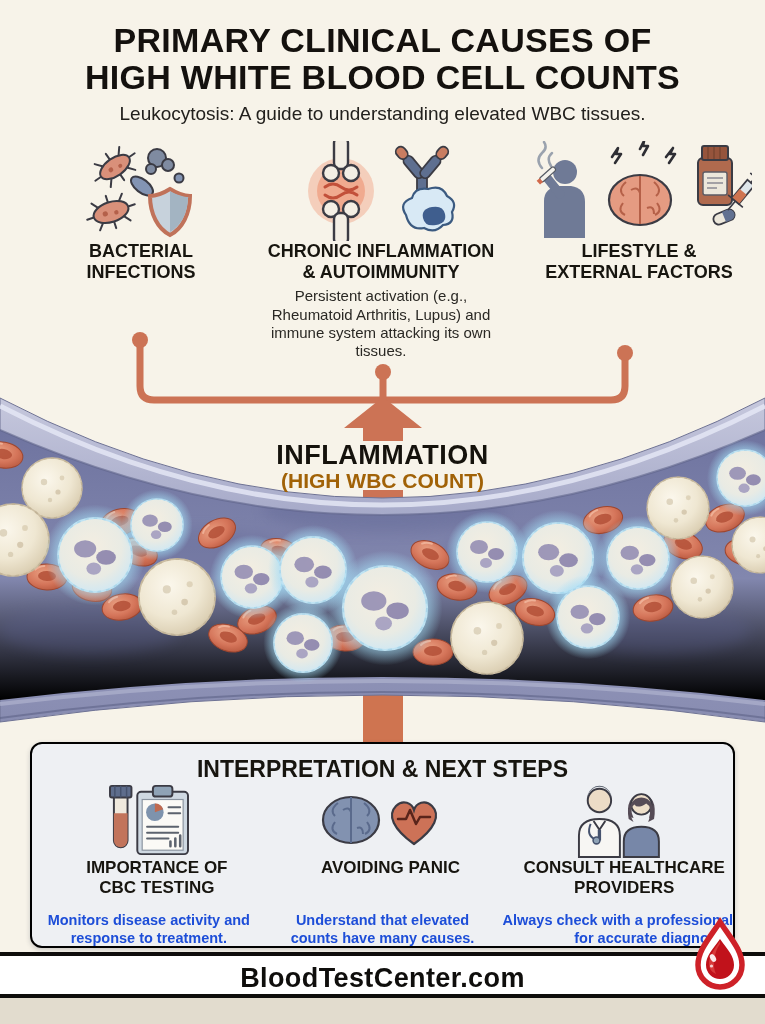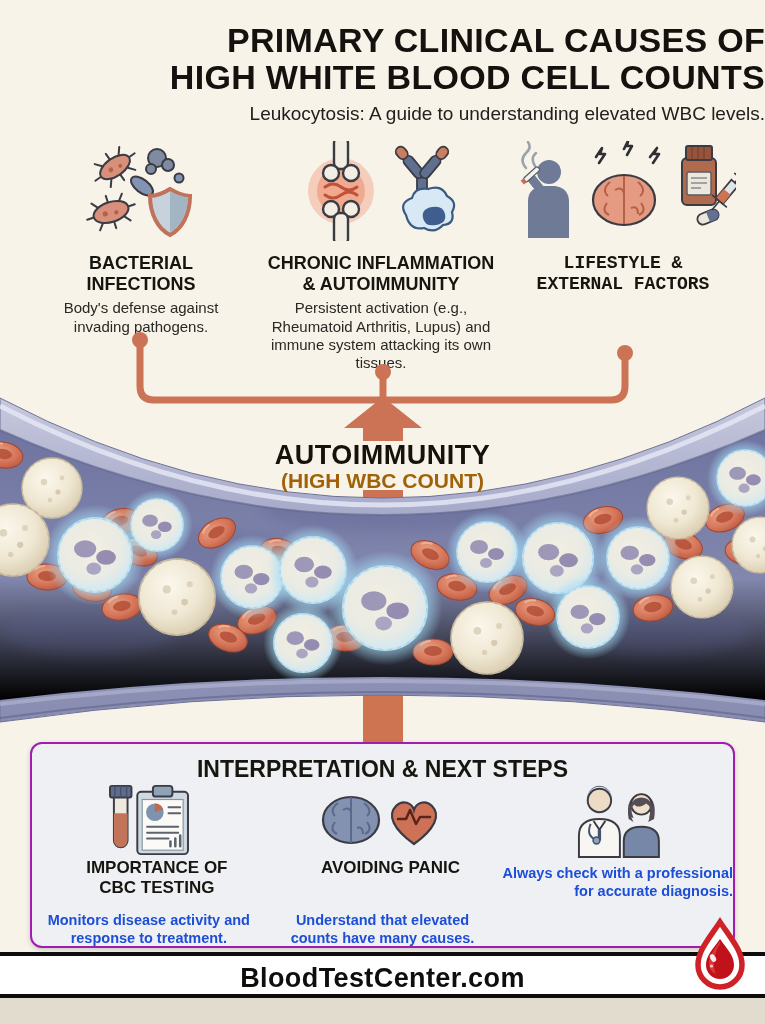--- a/index.html
+++ b/index.html
@@ -4,49 +4,49 @@
 <style>
   html,body { margin:0; padding:0; background:#d8d4c8; }
   .page {
     position:relative; width:765px; height:1024px; margin:0 auto;
     background:#f7f3e9; overflow:hidden;
     font-family:"Liberation Sans", sans-serif; color:#1b1a18;
   }
   .pre { white-space:pre-line; }
 
   
-  .hdr { position:absolute; top:22px; left:0; width:765px; text-align:right; }
+  .hdr { position:absolute; top:22px; left:0; width:765px; text-align:center; }
   .hdr h1 { margin:0; font-size:34px; line-height:1.09; font-weight:bold; letter-spacing:.3px; color:#14110e; }
   .hdr p  { margin:7px 0 0; font-size:19px; color:#22201d; }
 
   
   .causes { position:absolute; top:143px; left:0; width:765px; height:220px; }
   .cause  { position:absolute; text-align:center; }
   .cause.c1 { left:30px;  width:222px; }
   .cause.c2 { left:256px; width:250px; }
-  .cause.c3 { left:500px; width:246px;font-family:Liberation Mono, monospace; }
+  .cause.c3 { left:516px; width:246px; }
   .icon-box { height:98px; display:flex; align-items:flex-end; justify-content:center; }
-  .cause h2 { margin:12px 0 5px; font-size:18px; line-height:1.15; color:#17150f; }
+  .cause h2 { margin:0 0 5px; font-size:18px; line-height:1.15; color:#17150f; }
   .cause p  { margin:0 auto; font-size:15px; line-height:1.22; color:#2a2824; }
   .cause.c1 p { max-width:190px; }
   .cause.c2 p { max-width:232px; }
   .cause.c3 p { max-width:238px; }
 
   
   .connector { position:absolute; top:330px; left:0; }
   .leuko { position:absolute; top:441px; left:0; width:765px; text-align:center; z-index:3; }
   .leuko .l1 { font-size:27px; font-weight:bold; letter-spacing:.5px; color:#15120c; line-height:1.05; }
   .leuko .l2 { font-size:21px; font-weight:bold; color:#a16207; }
 
   .vessel { position:absolute; top:390px; left:0; }
 
   
   .panel {
     position:absolute; top:742px; left:30px; width:705px; height:206px; box-sizing:border-box;
-    background:#eef0f3; border:2px solid #a21caf; border-radius:12px;
+    background:#eef0f3; border:2px solid #000000; border-radius:12px;
     box-shadow:0 2px 5px rgba(40,50,70,.22); z-index:2;
   }
   .panel h2 { margin:12px 0 4px; text-align:center; font-size:23px; color:#17150f; }
   .steps { display:flex; }
   .step  { flex:1; text-align:center; }
   .icon-box2 { height:64px; display:flex; align-items:center; justify-content:center; }
   .step h3 { margin:7px 0 4px; font-size:17px; line-height:1.18; height:40px; color:#17150f;padding-left:16px; }
   .step p  { margin:13px auto; font-size:14.5px; line-height:1.25; color:#1d4ed8;font-weight:bold; }
   .step.s1 p { max-width:215px; }
   .step.s2 p { max-width:195px; }
@@ -63,21 +63,21 @@
   .logo { position:absolute; left:687px; top:916px; z-index:6; }
 </style>
 </head>
 <body>
 
 <div class="page">
 
   <div class="hdr">
     <h1 class="pre">PRIMARY CLINICAL CAUSES OF
 HIGH WHITE BLOOD CELL COUNTS</h1>
-    <p>Leukocytosis: A guide to understanding elevated WBC levels.</p>
+    <p>Leukocytosis: A guide to understanding elevated WBC tissues.</p>
   </div>
 
   <div class="causes">
 
     <div class="cause c1">
       <div class="icon-box">
         <svg width="122" height="96" viewBox="0 0 122 96">
           <g stroke="#3b3b44" stroke-width="2" stroke-linecap="round">
             <g transform="translate(35,22) rotate(-35)">
               <path d="M-17,0 h-7 M17,0 h7 M-10,-8 l-5,-6 M0,-9 v-7 M10,-8 l5,-6 M-10,8 l-5,6 M0,9 v7 M10,8 l5,6" fill="none"></path>
@@ -102,21 +102,20 @@
             <circle cx="99" cy="33" r="4.5" fill="#8394b3"></circle>
             <g transform="translate(90,67)">
               <path d="M0,-23 C8,-18 16,-16 20,-16 C20,2 12,17 0,23 C-12,17 -20,2 -20,-16 C-16,-16 -8,-18 0,-23 Z" fill="#c7d2dc" stroke="#c0725a" stroke-width="4"></path>
               <path d="M0,-21 C7,-17 15,-15 18,-15 C18,1 11,14 0,20 Z" fill="#a3b4c2" stroke="none"></path>
             </g>
           </g>
         </svg>
       </div>
       <h2 class="pre">BACTERIAL
 INFECTIONS</h2>
-      <p>Body's defense against invading pathogens.</p>
     </div>
 
     <div class="cause c2">
       <div class="icon-box">
         <svg width="158" height="100" viewBox="0 0 158 100">
           <circle cx="39" cy="50" r="33" fill="#f2a98e" opacity=".5"></circle>
           <circle cx="39" cy="50" r="24" fill="#ec8c6c" opacity=".55"></circle>
           <g fill="#f3eee4" stroke="#3b3b44" stroke-width="2.4">
             <rect x="32" y="-4" width="14" height="32" rx="6"></rect>
             <circle cx="29" cy="32" r="8"></circle>
@@ -198,21 +197,21 @@
     </g>
     <g fill="#cc7355">
       <circle cx="140" cy="10" r="8"></circle>
       <circle cx="383" cy="42" r="8"></circle>
       <circle cx="625" cy="23" r="8"></circle>
       <path d="M383,67 L344,98 H363 V111 H403 V98 H422 Z"></path>
     </g>
   </svg>
 
   <div class="leuko">
-    <div class="l1">AUTOIMMUNITY</div>
+    <div class="l1">INFLAMMATION</div>
     <div class="l2">(HIGH WBC COUNT)</div>
   </div>
 
   <svg class="vessel" width="765" height="355" viewBox="0 0 765 355">
     <defs>
       <linearGradient id="vWall" x1="0" y1="0" x2="0" y2="1">
         <stop offset="0" stop-color="#c6c8dd"></stop>
           <stop offset="0.5" stop-color="#9a9ec1"></stop>
           <stop offset="1" stop-color="#888cb1"></stop>
       </linearGradient>
@@ -391,20 +390,22 @@
             <path d="M33,42 l6,9 l6,-9" fill="none" stroke="#3b3b44" stroke-width="2"></path>
             <path d="M39,51 v11" stroke="#46536e" stroke-width="3.4"></path>
             <path d="M30,45 q-5,12 5,16" fill="none" stroke="#46536e" stroke-width="2"></path>
             <circle cx="36" cy="62" r="3.5" fill="#8fa3b6" stroke="#46536e" stroke-width="1.6"></circle>
             <path d="M69,40 q-4,-24 13,-26 q17,2 13,26 l-6,3 q5,-14 -2,-19 q-11,7 -14,1 q-6,5 1,18 Z" fill="#564c56"></path>
             <circle cx="82" cy="25" r="10.5" fill="#eedfc9" stroke="#3b3b44" stroke-width="2"></circle>
             <path d="M70,38 q-2,-19 12,-20 q14,1 12,20 l-4,1 q3,-12 -3,-15 q-9,6 -12,1 q-6,3 -1,14 Z" fill="#564c56"></path>
             <path d="M64,79 V63 q0,-15 18,-15 q18,0 18,15 v16 Z" fill="#7787a8" stroke="#3b3b44" stroke-width="2"></path>
           </svg>
         </div>
+        <h3 class="pre">CONSULT HEALTHCARE
+PROVIDERS</h3>
         <p>Always check with a professional for accurate diagnosis.</p>
       </div>
     </div>
   </div>
 
   <div class="footerbar">
     <span>BloodTestCenter.com</span>
   </div>
   <div class="strip"></div>
 

